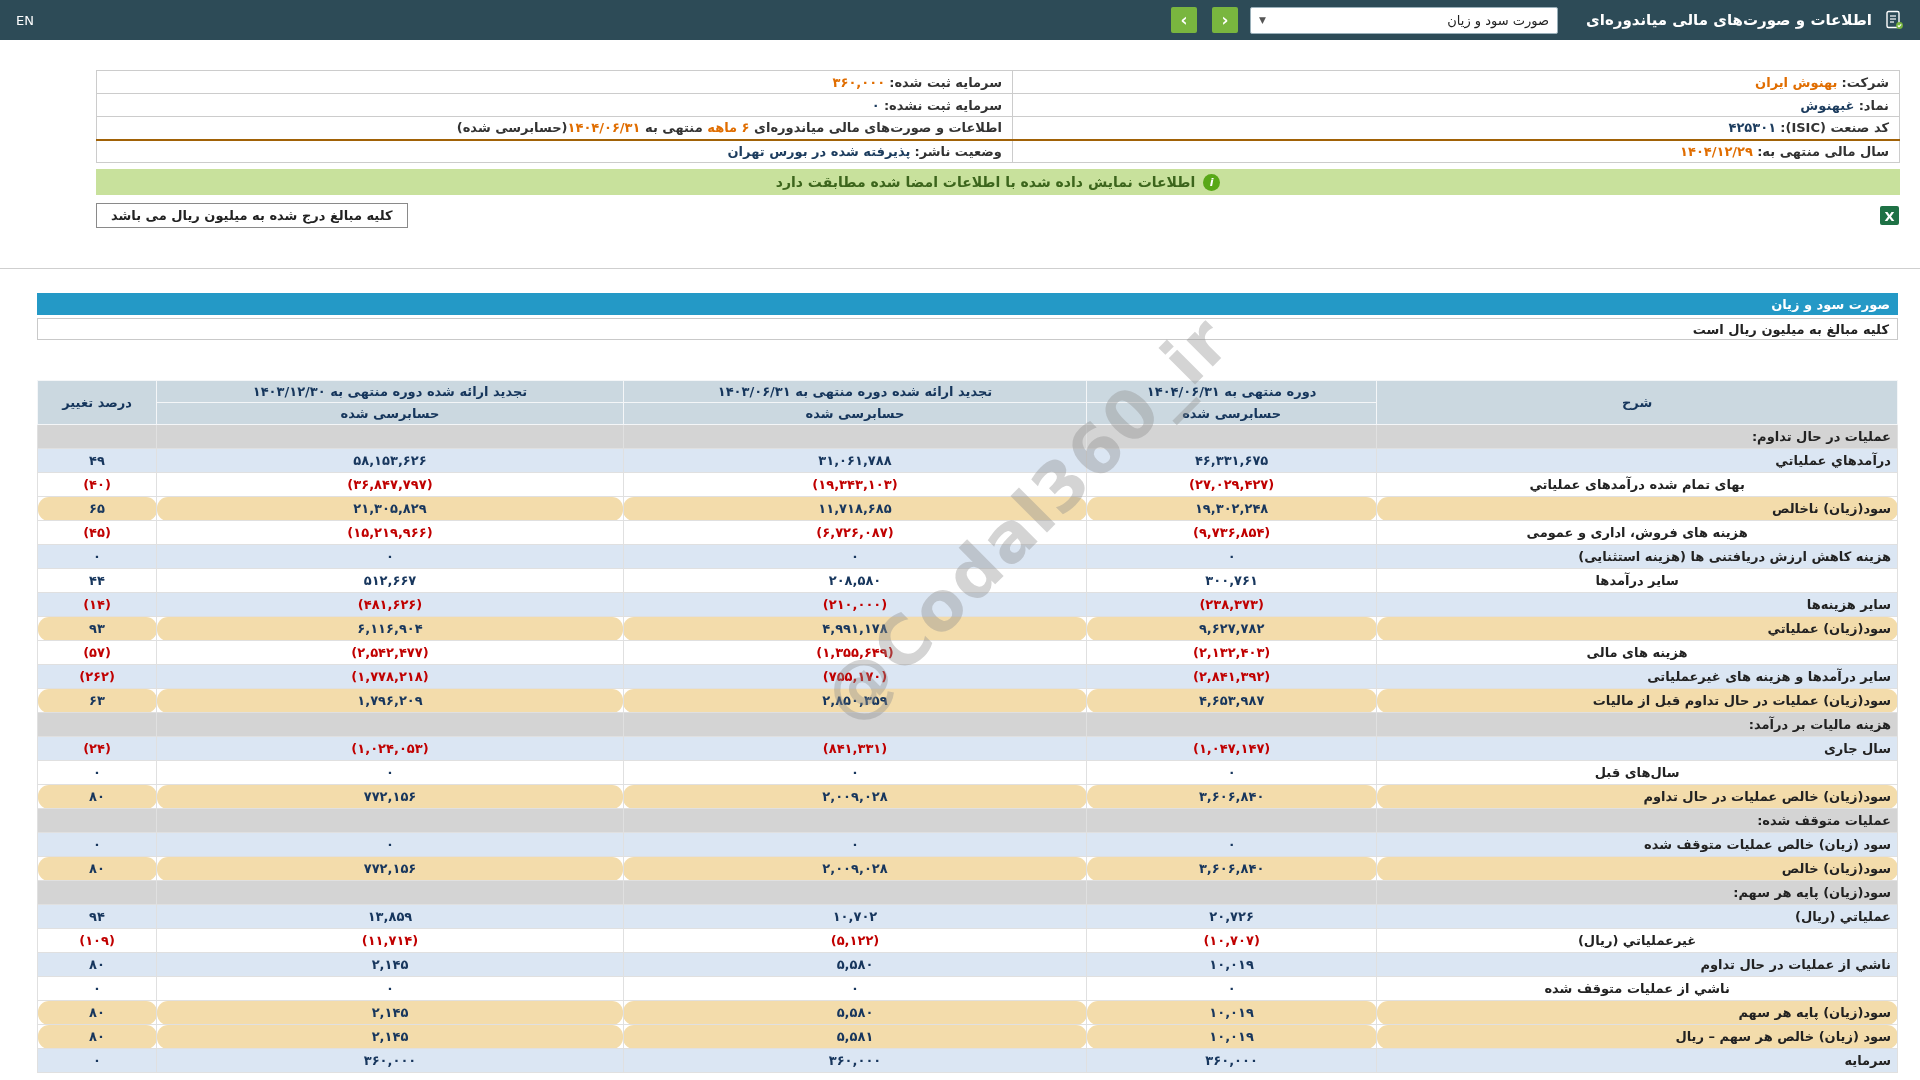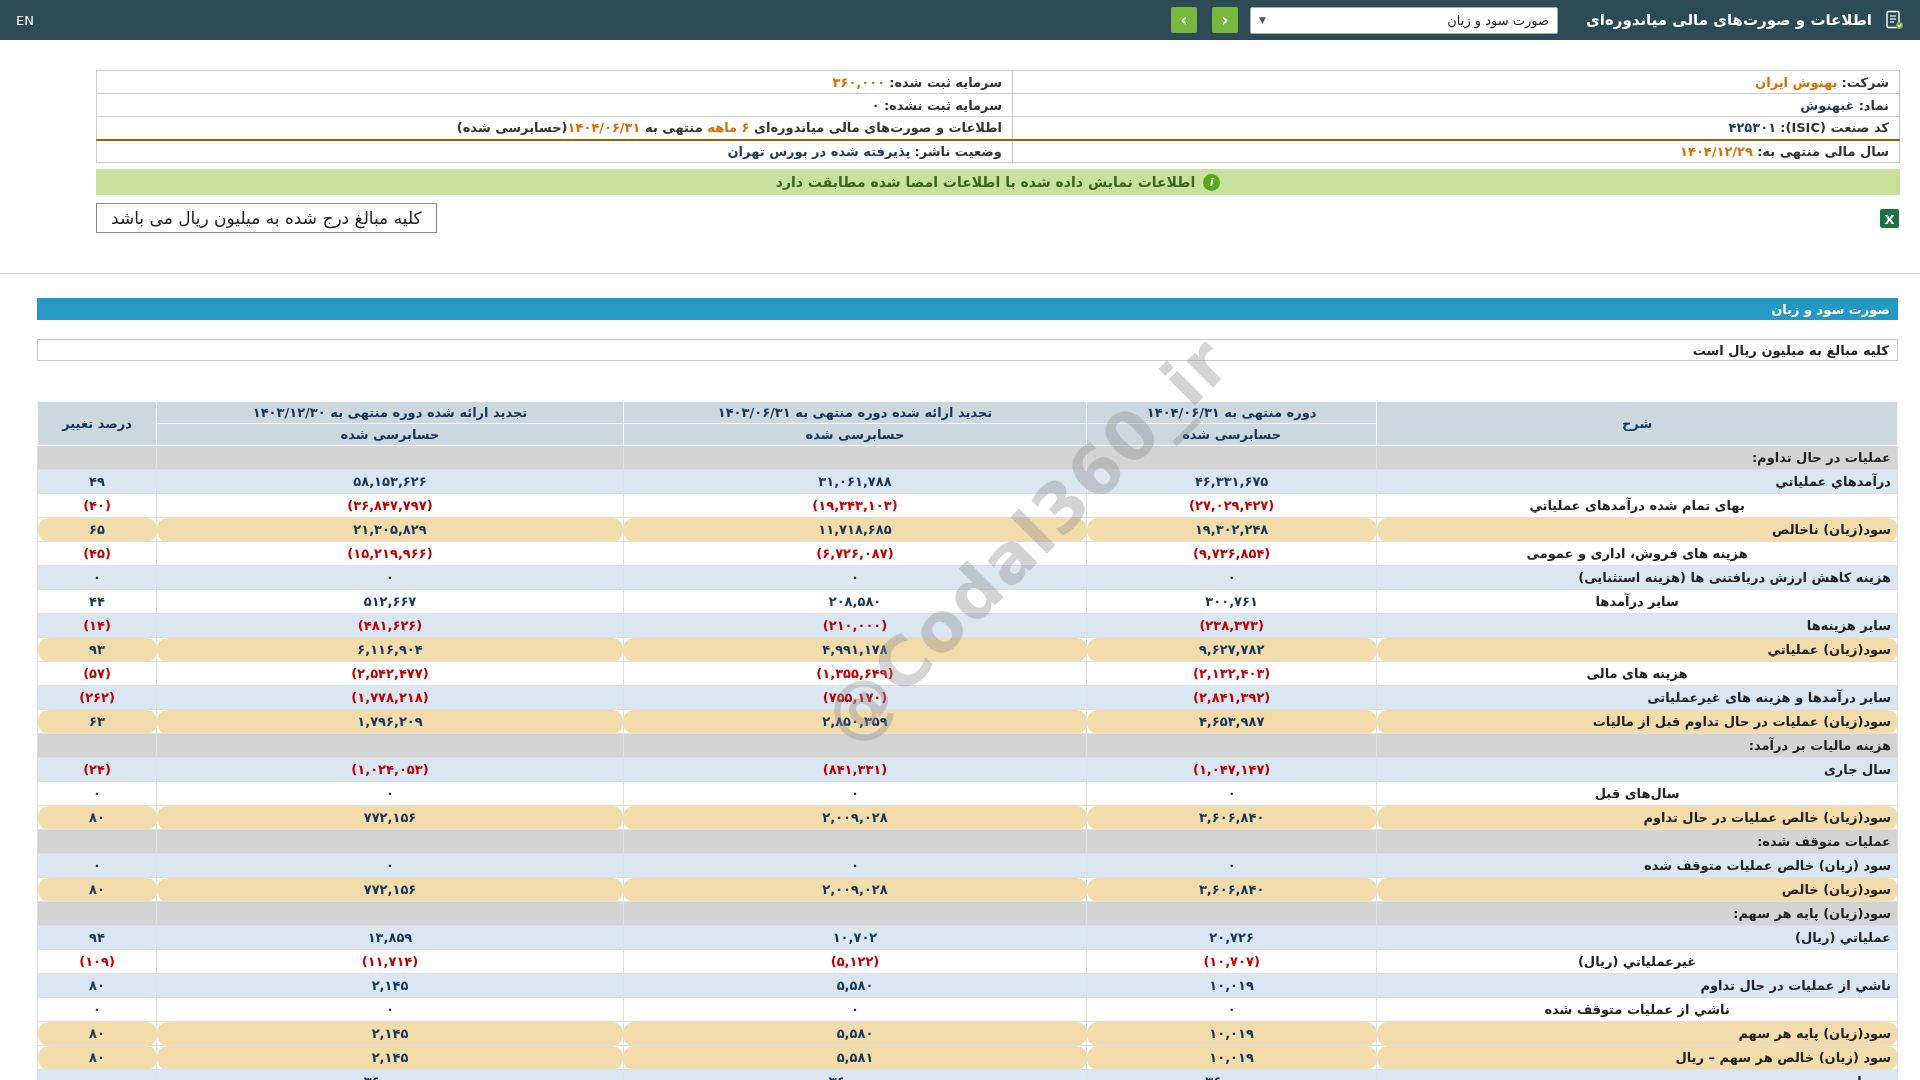--- a/index.html
+++ b/index.html
@@ -53,33 +53,33 @@
     width: 17px; height: 17px; border-radius: 50%; background: #58a817; color: #fff;
     display: flex; align-items: center; justify-content: center;
     font-size: 11px; font-weight: bold; font-style: italic; flex: 0 0 auto;
   }
 
   
   .tools-row { margin: 8px 20px 0 96px; display: flex; justify-content: space-between; align-items: center; }
   .excel-btn { cursor: pointer; line-height: 0; }
   .note-box {
     border: 1px solid #8a8a8a; background: #fff; padding: 4px 14px;
-    font-size: 17px; font-weight: normal; color: #222;
+    font-size: 13px; font-weight: bold; color: #222;
   }
 
   .divider { margin-top: 40px; border-top: 1px solid #cfcfcf; width: 100%; }
 
   
   .statement { margin: 24px 22px 0 37px; }
   .stmt-title {
     height: 22px; background: #2499c6; color: #fff; font-weight: bold; font-size: 13px;
     display: flex; align-items: center; padding: 0 8px;
   }
   .stmt-units {
-    height: 22px; margin-top: 19px; border: 1px solid #c9c9c9; background: #fff;
+    height: 22px; margin-top: 3px; border: 1px solid #c9c9c9; background: #fff;
     display: flex; align-items: center; padding: 0 8px;
     font-size: 13px; font-weight: bold; color: #222;
   }
 
   .table-wrap { position: relative; margin-top: 40px; }
 
   table.pl { width: 100%; border-collapse: collapse; table-layout: fixed; font-size: 13px; }
   table.pl th, table.pl td { border: 1px solid #e0e0e0; overflow: hidden; white-space: nowrap; }
   table.pl thead th {
     background: #cbd8e0; color: #16365c; font-weight: bold; height: 22px;

